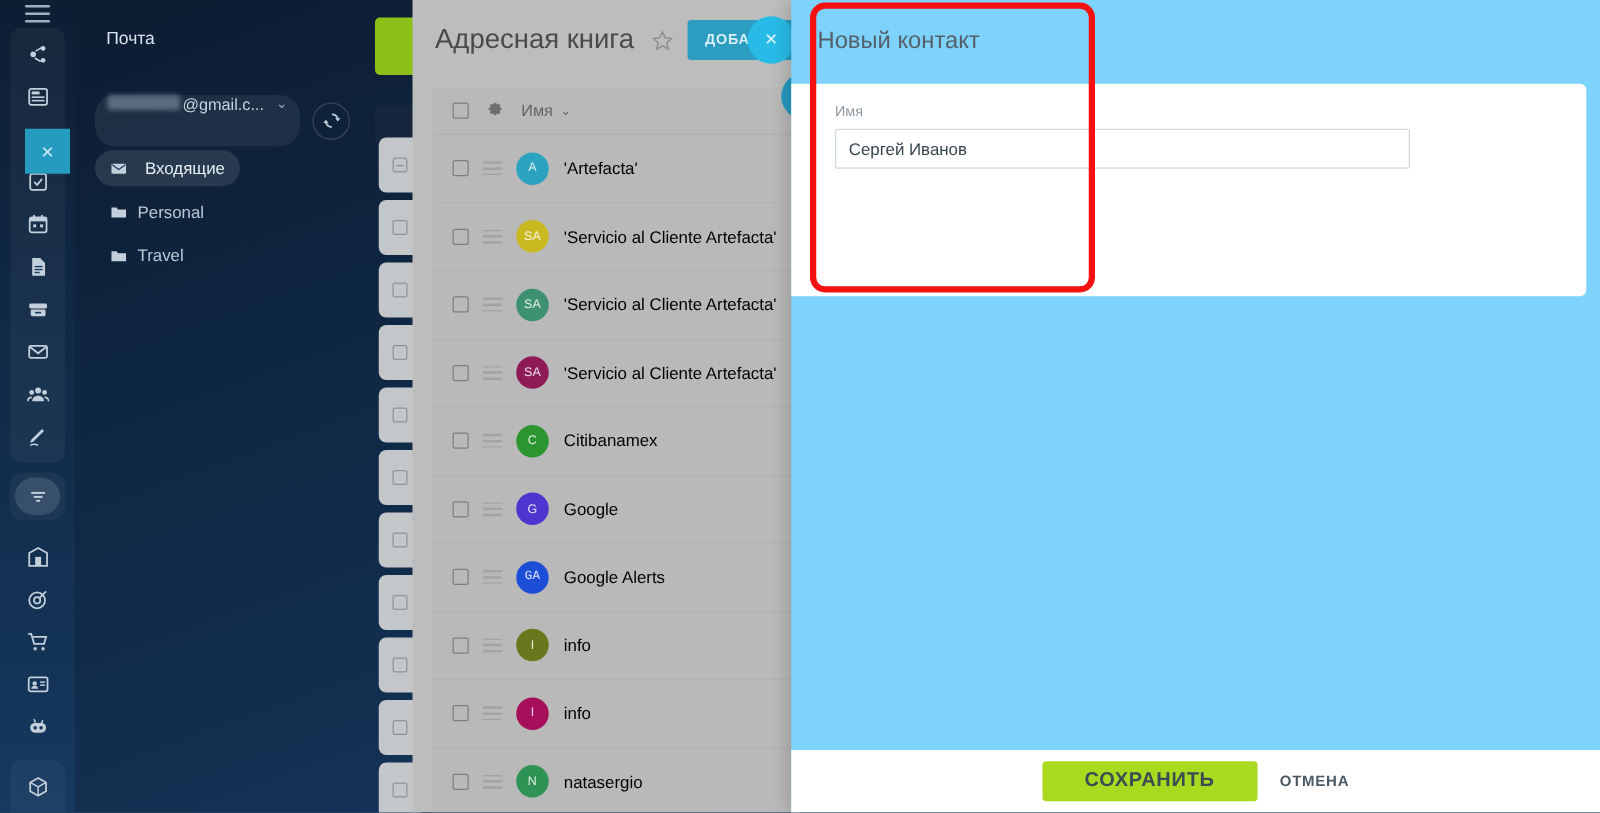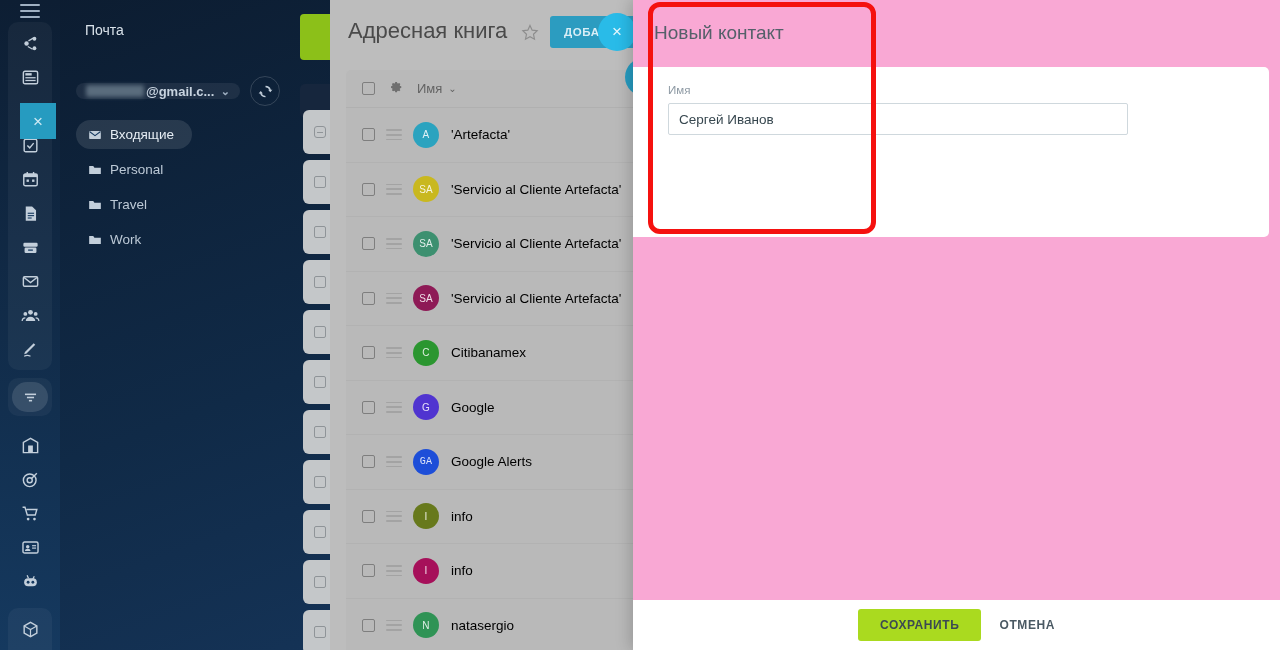--- a/index.html
+++ b/index.html
@@ -46,40 +46,40 @@
   #tealRail { left: 20px; top: 103px; width: 36px; height: 36px; }
   #tealList { left: 295px; top: 58px; width: 36px; height: 38px; border-radius: 19px 0 0 19px; }
 
   
   .mail-panel { position: absolute; left: 60px; top: 0; width: 240px; height: 650px; }
   .mail-title {
     position: absolute; left: 25px; top: 22px; font-size: 14px; color: #d9e2ea; font-weight: 400;
   }
   .acct-row { position: absolute; left: 16px; top: 76px; display: flex; align-items: center; }
   .acct-pill {
-    width: 164px; height: 16px; border-radius: 16px; background: rgba(255,255,255,0.07);
-    display: flex; align-items: center; padding: 0 10px; color: #c8d4e0; font-size: 13px; font-weight: bold;
+    width: 164px; height: 41px; border-radius: 16px; background: rgba(255,255,255,0.07);
+    display: flex; align-items: flex-start; padding: 0 10px; color: #c8d4e0; font-size: 13px;
   }
   .acct-blur {
     display: inline-block; width: 58px; height: 12px; border-radius: 2px;
     background: #5a6c7d; filter: blur(2.2px); margin-right: 2px;
   }
   .acct-chev { margin-left: auto; font-size: 11px; color: #9fb0c2; }
   .refresh-btn {
     width: 30px; height: 30px; margin-left: 10px; border-radius: 15px;
     border: 1px solid rgba(255,255,255,0.16); display: flex; align-items: center; justify-content: center;
   }
   .refresh-btn svg { width: 15px; height: 15px; fill: #c3cfdb; }
 
   .folders { position: absolute; left: 16px; top: 120px; width: 210px; }
   .folder {
     height: 29px; display: flex; align-items: center; padding: 0 12px; border-radius: 15px;
     color: #bcc9d6; font-size: 13.5px; margin-bottom: 6px;
   }
-  .folder.active { background: rgba(255,255,255,0.11); color: #e6edf4; width: 116px; }
+  .folder.active { background: rgba(255,255,255,0.11); color: #e6edf4; width: 116px; justify-content: space-between; }
   .folder .fi { width: 22px; display: flex; align-items: center; }
   .folder .fi svg { width: 14px; height: 14px; fill: #c3cfdb; }
 
   
   .green-sliver {
     position: absolute; left: 300px; top: 14px; width: 36px; height: 46px;
     background: #8cc019; border-radius: 4px;
   }
   .dark-chip {
     position: absolute; left: 300px; top: 84px; width: 36px; height: 34px;
@@ -144,21 +144,21 @@
   .ab-row .avatar {
     width: 26px; height: 26px; border-radius: 13px; margin-left: 11px; flex: 0 0 auto;
     display: flex; align-items: center; justify-content: center;
     color: rgba(255,255,255,0.85); font-size: 10px; letter-spacing: .2px;
   }
   .ab-row .nm { margin-left: 12px; color: #000000; font-size: 13.5px; white-space: nowrap; }
 
   
   .modal {
     position: absolute; left: 633px; top: 0; width: 647px; height: 650px;
-    background: #f9a8d4; box-shadow: -3px 0 14px rgba(0,0,0,0.18);
+    background: #7dd3fc; box-shadow: -3px 0 14px rgba(0,0,0,0.18);
   }
   .modal-title {
     position: absolute; left: 21px; top: 22px; font-size: 19px; color: #55606a; font-weight: 400;
   }
   .modal-card {
     position: absolute; left: 0; top: 67px; width: 636px; height: 170px;
     background: #fff; border-radius: 0 5px 5px 0;
   }
   .field { position: absolute; left: 35px; width: 460px; }
   .field-label { font-size: 11.5px; color: #8e9aa4; margin-bottom: 7px; }
@@ -168,21 +168,21 @@
     font-family: "Liberation Sans", sans-serif; outline: none;
   }
   #fieldName { top: 17px; }
   #fieldEmail { top: 82px; }
   .modal-footer {
     position: absolute; left: 0; bottom: 0; width: 647px; height: 50px; background: #fff;
     display: flex; align-items: center; justify-content: center;
   }
   .btn-save {
     background: #aada1f; color: #3c4a52; border: none; border-radius: 3px;
-    height: 32px; padding: 0 22px; font-size: 12px; font-weight: 700; letter-spacing: .6px;
+    height: 32px; padding: 0 34px; font-size: 16px; font-weight: 700; letter-spacing: .6px;
     font-family: "Liberation Sans", sans-serif; cursor: pointer;
   }
   .btn-cancel {
     background: transparent; border: none; color: #4a5963; margin-left: 18px;
     font-size: 12px; font-weight: 700; letter-spacing: .6px;
     font-family: "Liberation Sans", sans-serif; cursor: pointer;
   }
 
   
   .red-highlight {
@@ -382,28 +382,20 @@
           <span>Personal</span>
         </div>
         <div class="folder">
           <span class="fi">
               <svg viewBox="0 0 24 24">
                 <path d="M2 5h7l2 3h11v11H2z"></path>
               </svg>
             </span>
           <span>Travel</span>
         </div>
-        <div class="folder">
-          <span class="fi">
-              <svg viewBox="0 0 24 24">
-                <path d="M2 5h7l2 3h11v11H2z"></path>
-              </svg>
-            </span>
-          <span>Work</span>
-        </div>
       </div>
     </div>
 
     <div class="green-sliver"></div>
     <div class="dark-chip"></div>
 
     <div class="mail-list">
       <div class="ml-card first">
           <span class="cb"></span>
         </div>

